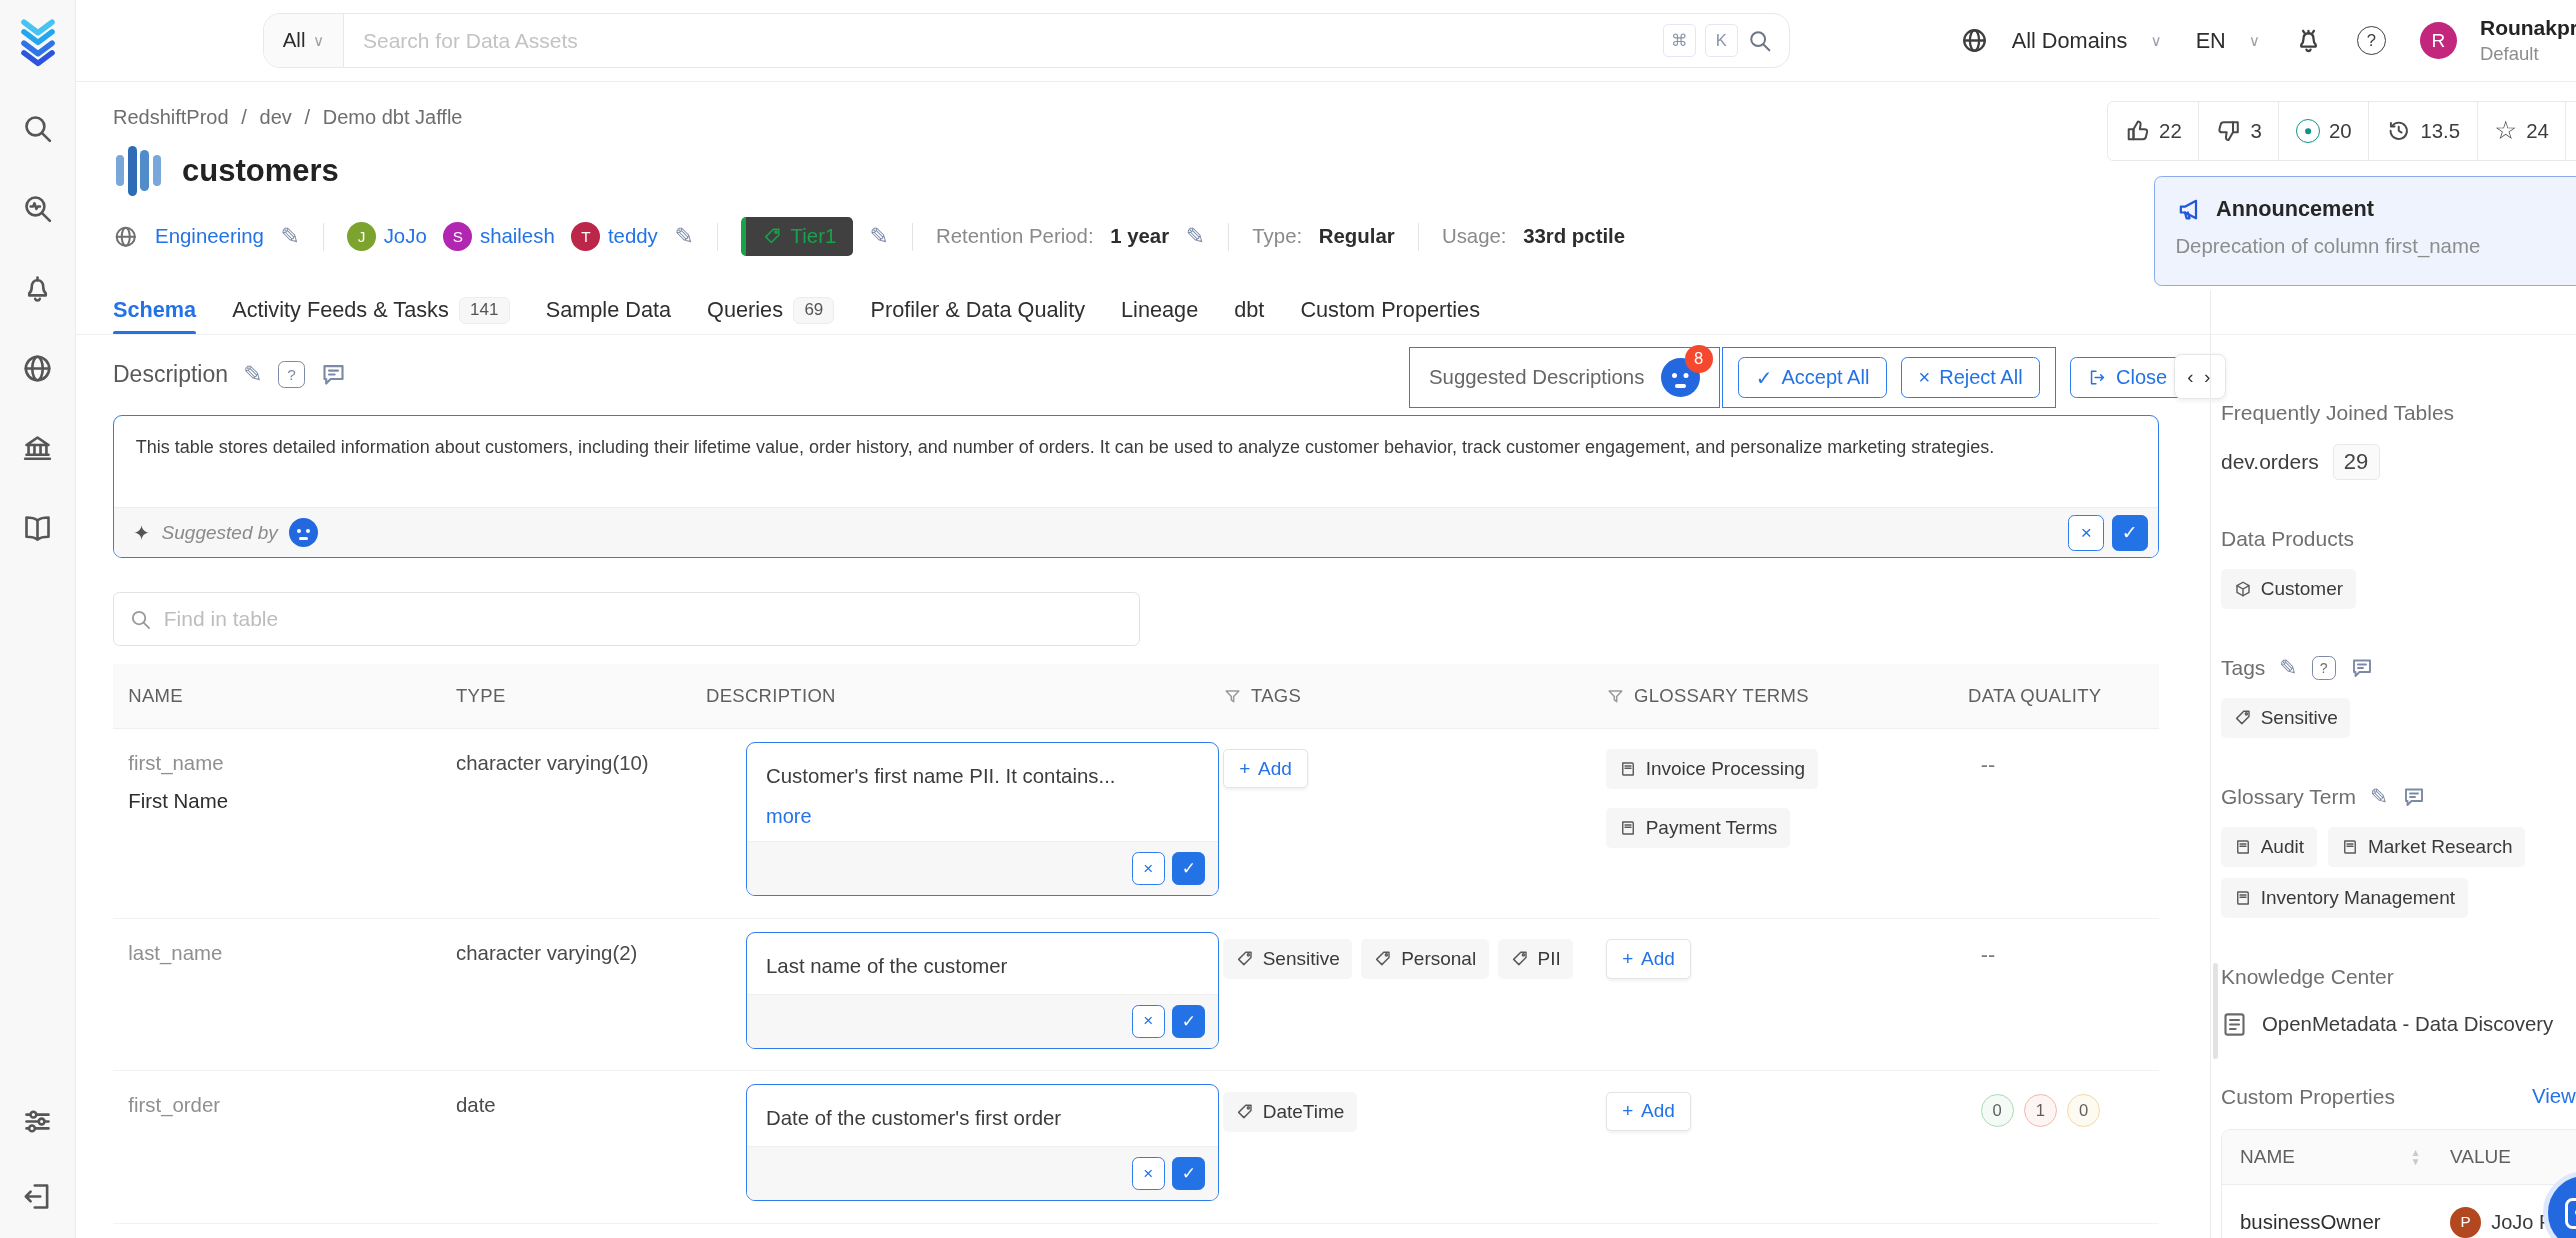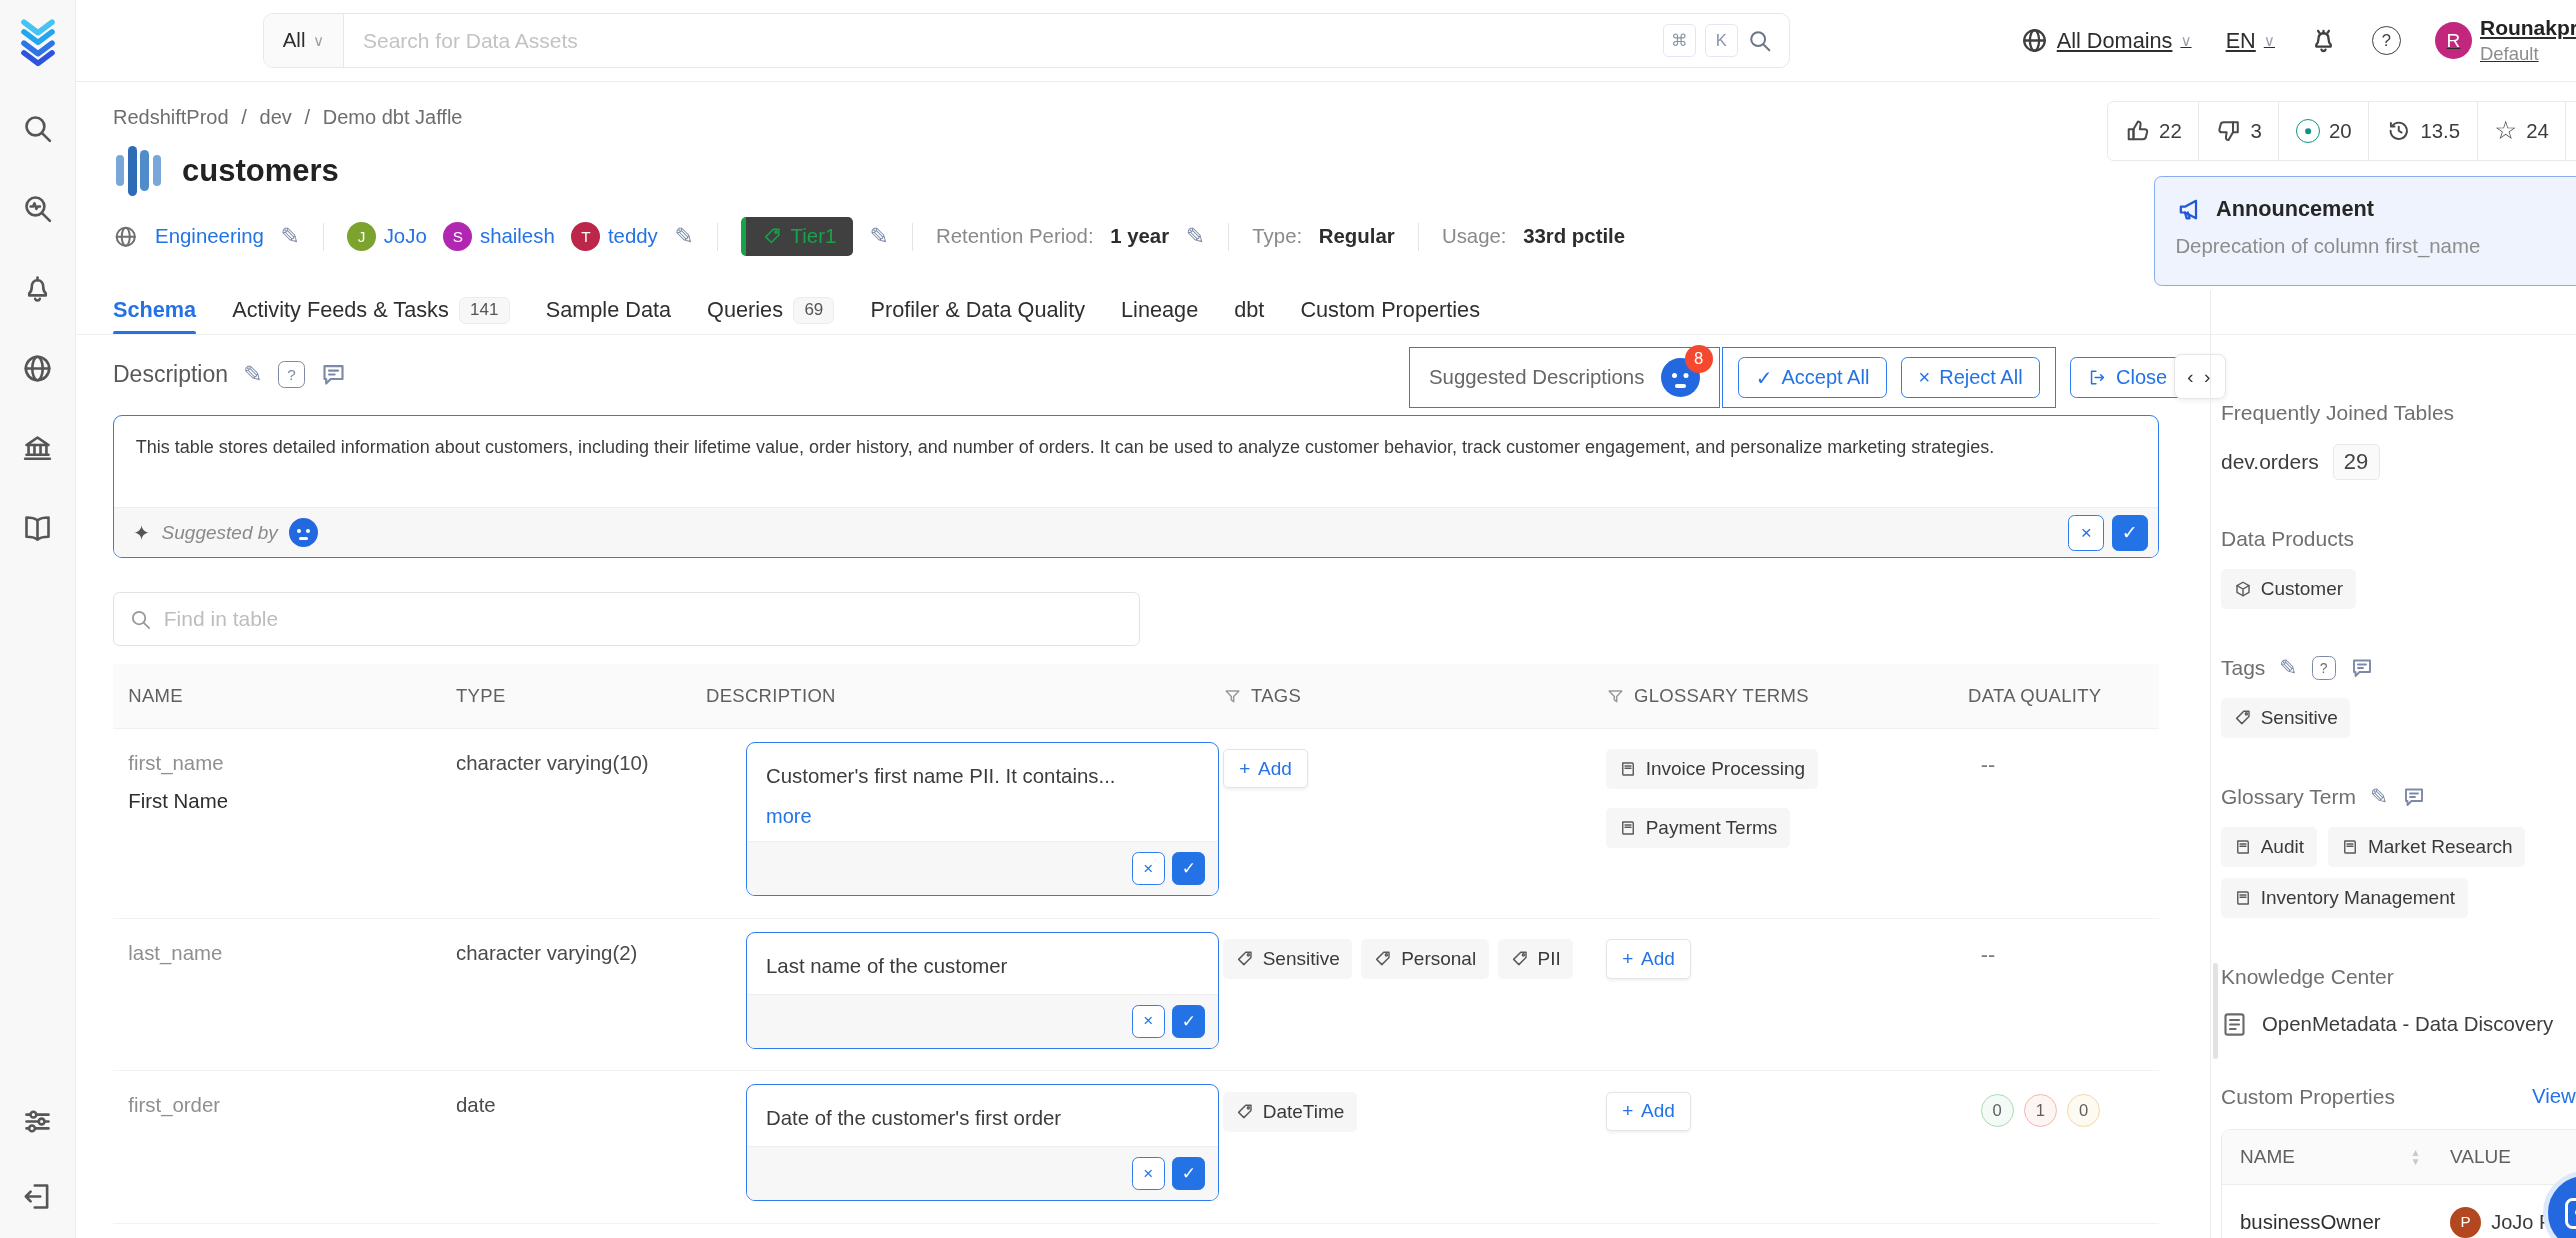--- a/index.html
+++ b/index.html
@@ -13,33 +13,33 @@
   #rail{left:0;top:0;width:76px;height:1238px;background:#f8f8f8;border-right:1.3px solid #ececec;
         display:flex;flex-direction:column;align-items:center;}
   #rail .logo{margin-top:16.6px;width:42px;height:59px;}
   #rail .icons{display:flex;flex-direction:column;gap:47px;margin-top:36px;color:#565656;}
   #rail .icons svg,#rail .bottom svg{width:33px;height:33px;display:block;}
   #rail .bottom{margin-top:auto;margin-bottom:25.5px;display:flex;flex-direction:column;gap:42px;color:#565656;}
 
   
   #topbar{left:76px;top:0;width:2500px;height:82px;background:#fff;border-bottom:1.3px solid #ececec;
           display:flex;align-items:center;}
-  .search-box{margin-left:187px;width:1527px;height:55px;border:1.3px solid #e8e8e8;border-radius:10px;
+  .search-box{margin-left:187px;width:1527px;height:55px;border:1.3px solid #e8e8e8;border-radius:17px;
               display:flex;align-items:center;background:#fff;overflow:hidden;}
   .search-scope{width:80px;height:100%;background:#fafafa;border-right:1.3px solid #e8e8e8;
                 display:flex;align-items:center;justify-content:center;gap:7.6px;font-size:20.4px;color:#2d2d2d;}
   .chev{color:#9aa0aa;font-size:15.3px;}
   .search-box input{flex:1;border:none;outline:none;font-size:21px;color:#444;padding:0 19px;background:transparent;}
   .search-box input::placeholder{color:#c3c3c3;}
   .search-right{display:flex;align-items:center;gap:9px;padding-right:16.6px;color:#8a94a8;}
   .kbd{min-width:33px;height:33px;border:1.3px solid #e3e7f0;border-radius:5.1px;color:#8a94a8;font-size:16.6px;
        display:flex;align-items:center;justify-content:center;background:#fff;padding:0 5.1px;}
   .mag{width:25.5px;height:25.5px;color:#6d7687;}
   #topbar .right{margin-left:auto;margin-right:-51px;display:flex;align-items:center;gap:34px;}
-  .tb-item{display:flex;align-items:center;gap:8px;font-size:21.7px;color:#2d2d2d;text-decoration:underline;}
+  .tb-item{display:flex;align-items:center;gap:23px;font-size:21.7px;color:#2d2d2d;}
   .tb-item svg{width:29px;height:29px;color:#3f3f3f;}
   .help-round{width:29px;height:29px;border:1.7px solid #3f3f3f;border-radius:50%;color:#3f3f3f;
               font-size:16.6px;display:flex;align-items:center;justify-content:center;}
   .avatar{width:37px;height:37px;border-radius:50%;color:#fff;font-size:19px;
           display:flex;align-items:center;justify-content:center;flex:0 0 auto;}
   .user-meta{display:flex;flex-direction:column;gap:2.5px;white-space:nowrap;}
   .user-name{font-size:21px;font-weight:bold;color:#232323;}
   .user-role{font-size:18.5px;color:#8d8d8d;}
 
   

